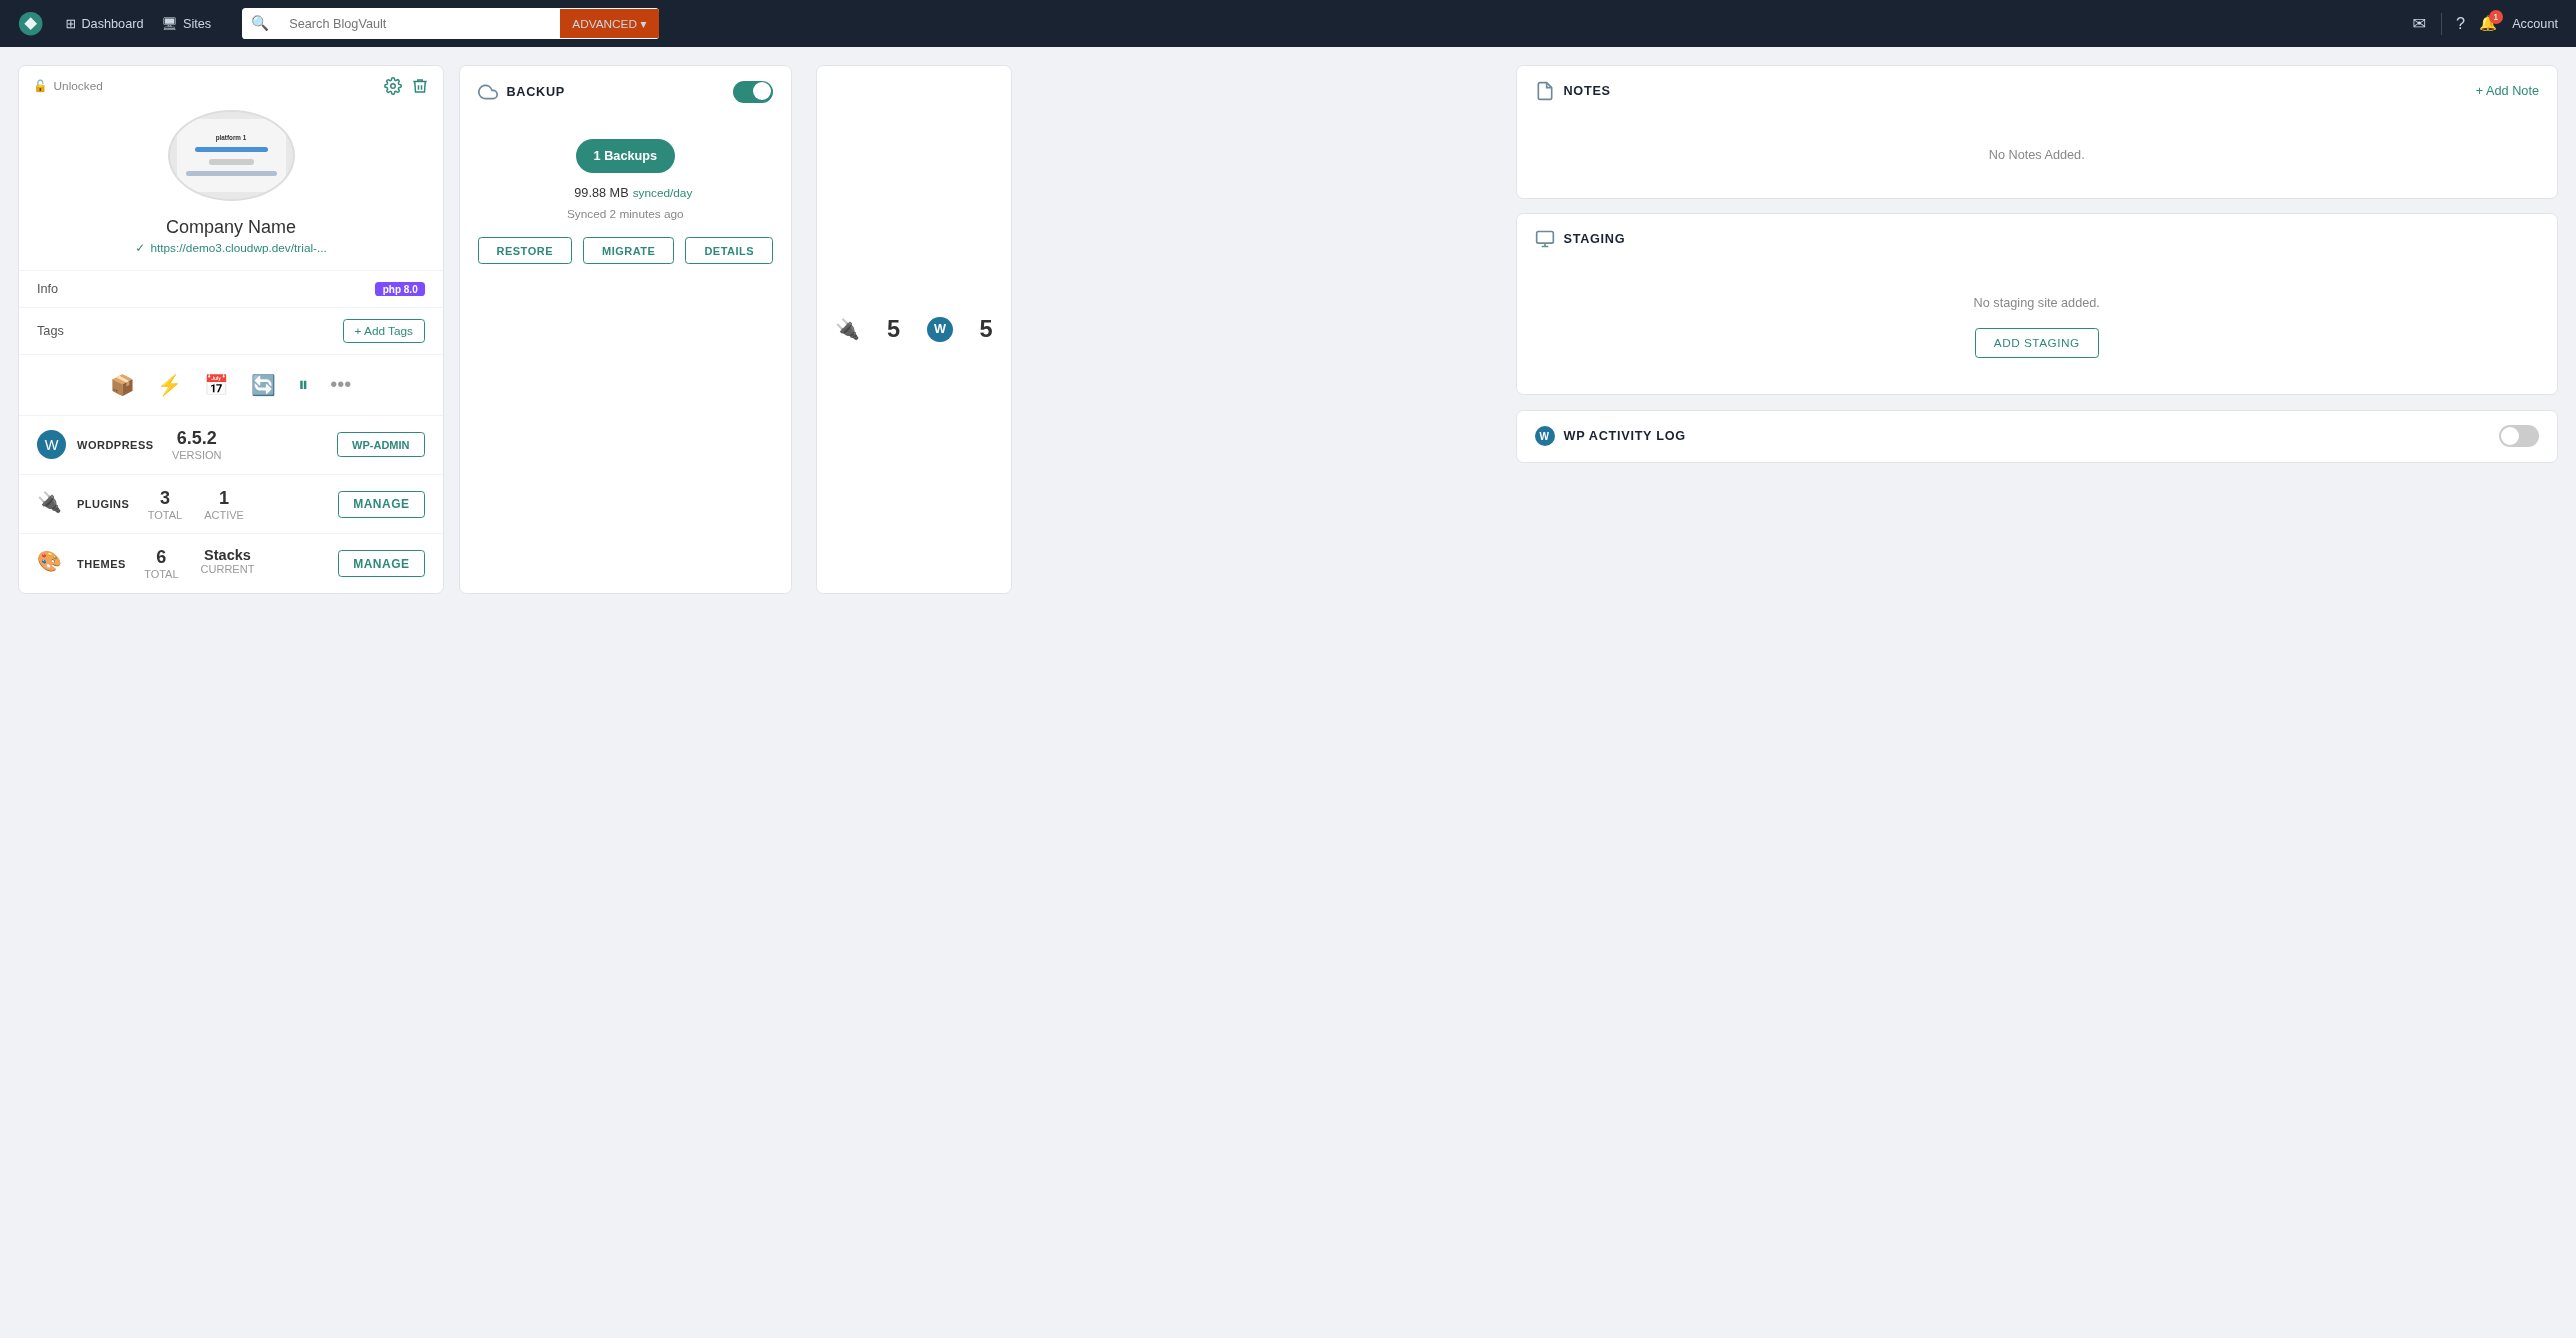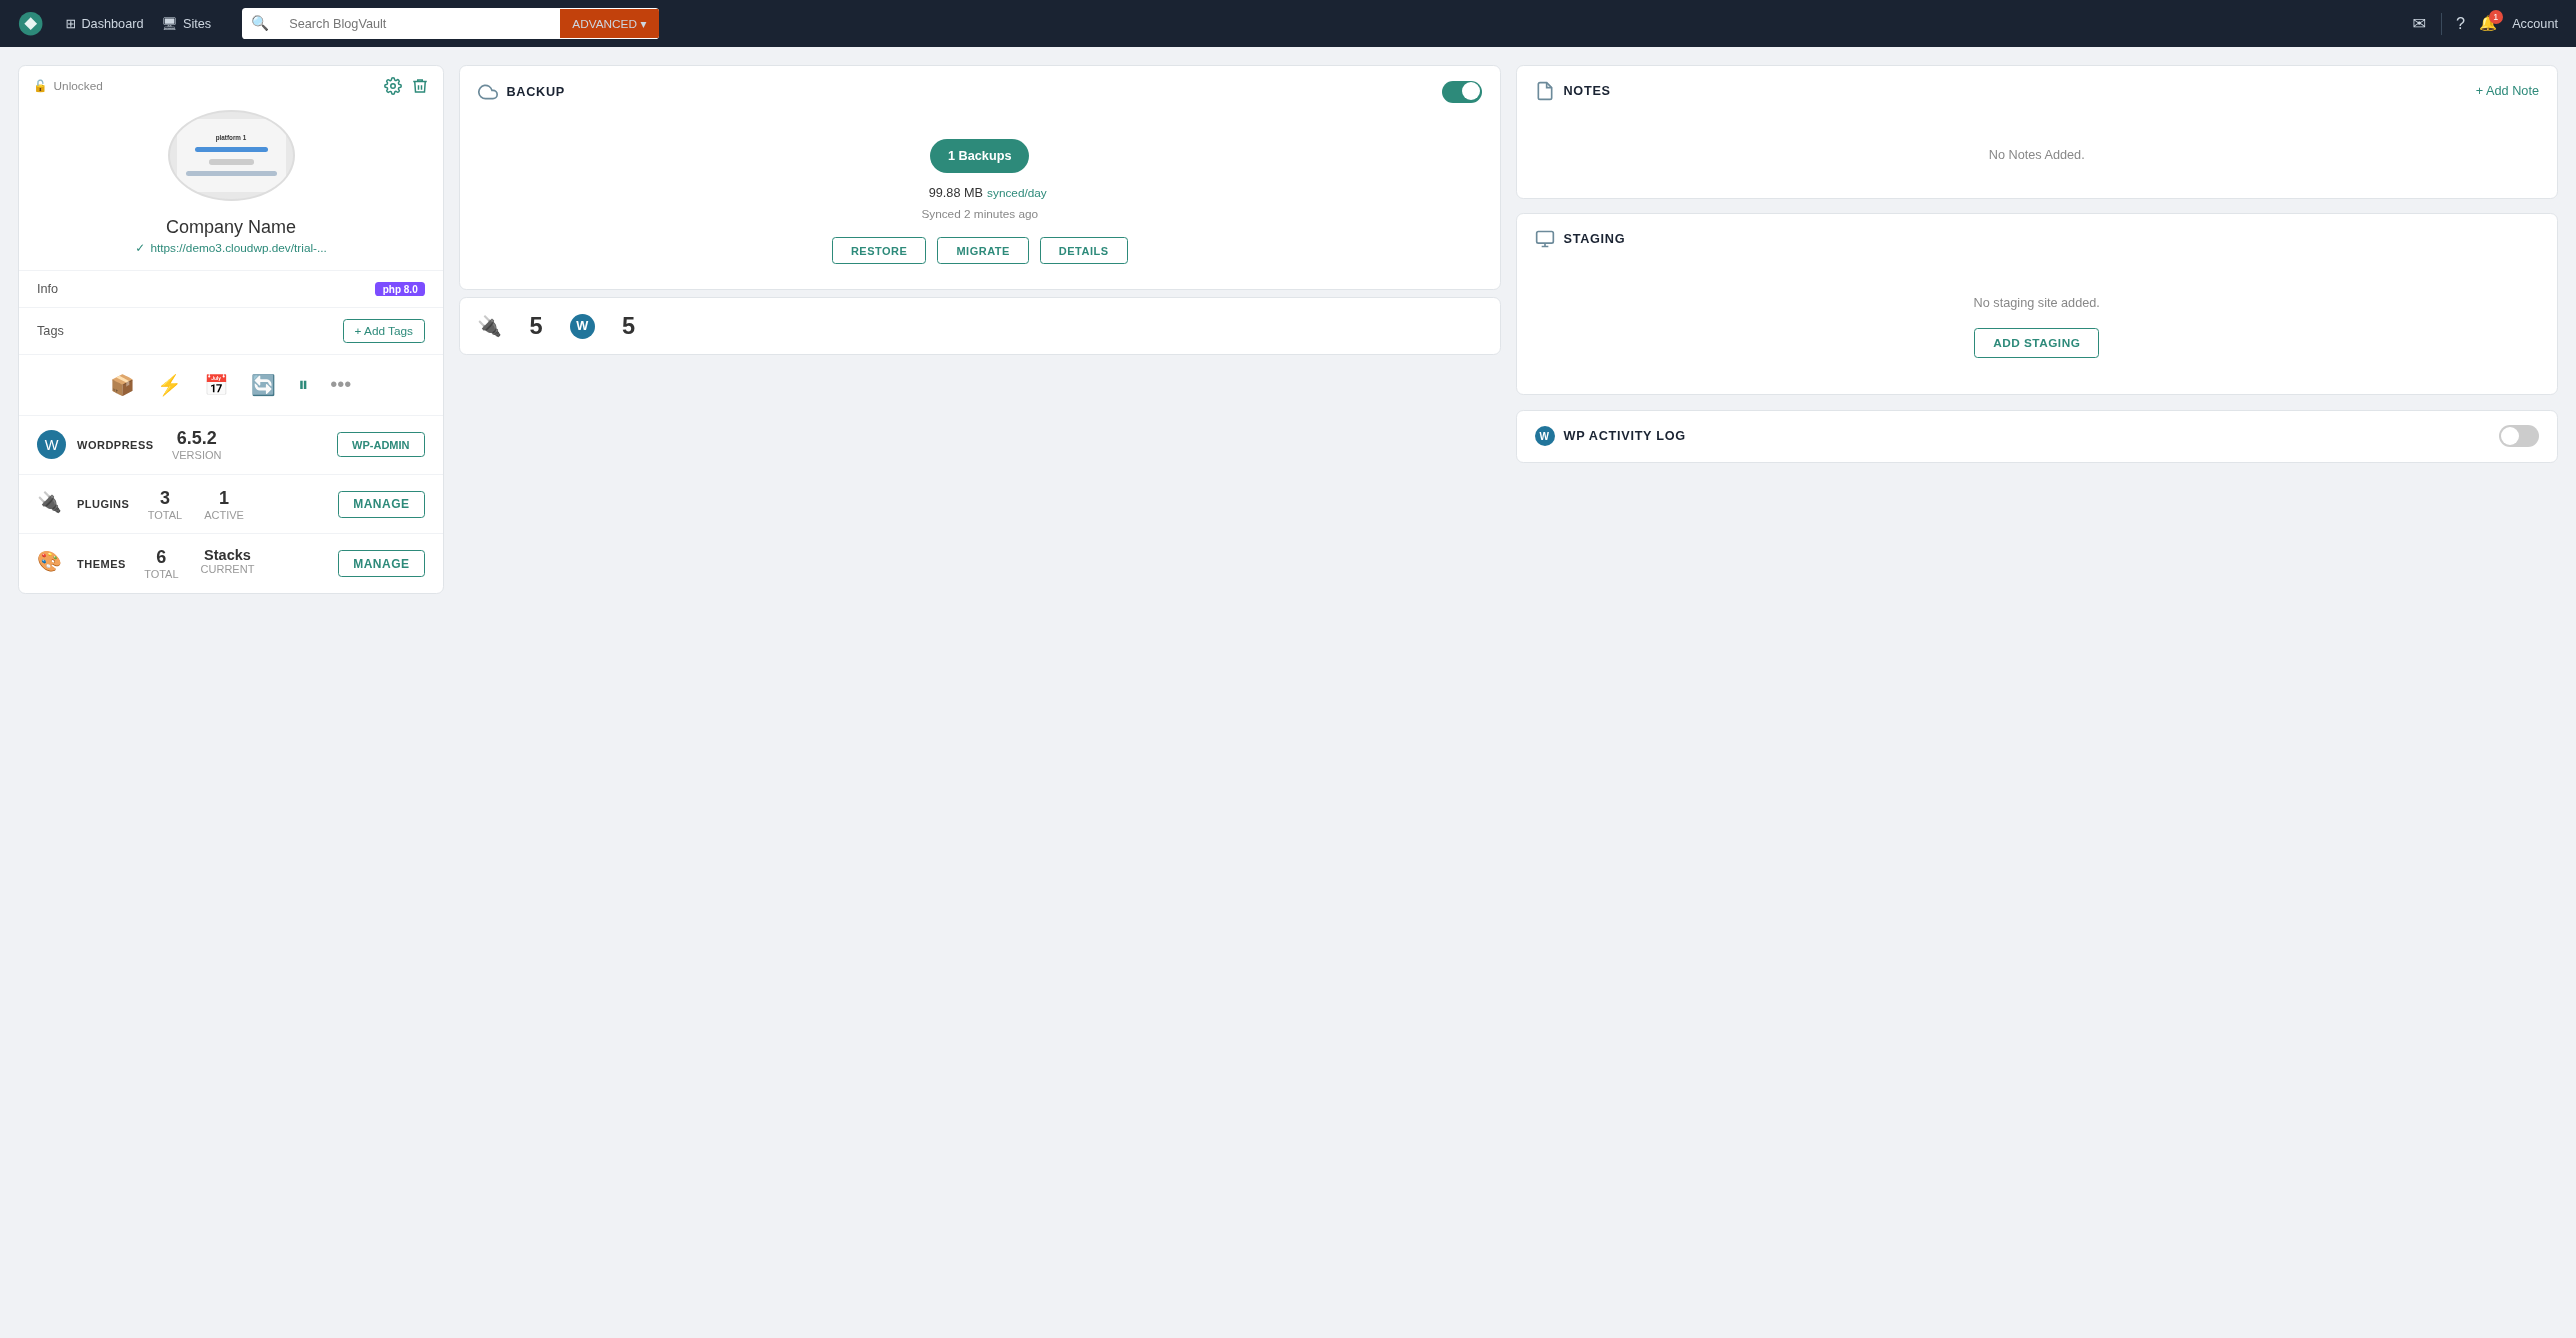--- a/index.html
+++ b/index.html
@@ -141,21 +141,21 @@
       background: none; padding: 5.4px 14.5px; border-radius: 3.6px;
       font-size: 12px; font-weight: 600; cursor: pointer; letter-spacing: 0.5px;
     }
     .wp-admin-btn {
       margin-left: auto; border: 0.9px solid #2d8a7a; color: #2d8a7a;
       background: none; padding: 5.4px 14.5px; border-radius: 3.6px;
       font-size: 11px; font-weight: 600; cursor: pointer;
     }
 
     
-    .center-col { grid-column: 2; display: flex; flex-direction: column; gap: 7px; }
+    .center-col { grid-column: 2; display: flex; flex-direction: row; gap: 24px; }
     .right-col { grid-column: 3; display: flex; flex-direction: column; gap: 14.5px; }
 
     .panel-header {
       display: flex; align-items: center; justify-content: space-between;
       padding: 14.5px 18px 11px;
     }
     .panel-title {
       font-size: 12.7px; font-weight: 700; letter-spacing: 0.7px; color: #1a2332;
       display: flex; align-items: center; gap: 9px;
     }
@@ -203,21 +203,21 @@
 
     
     .notes-body { padding: 36px 18px; text-align: center; color: #888; font-size: 12.7px; }
     .add-note-btn { color: #2d8a7a; background: none; border: none; font-size: 12.7px; cursor: pointer; display: flex; align-items: center; gap: 3.6px; }
 
     
     .staging-body { padding: 36px 18px; text-align: center; color: #888; font-size: 12.7px; }
     .add-staging-btn {
       border: 0.9px solid #2d8a7a; color: #2d8a7a; background: none;
       padding: 7.3px 18px; border-radius: 3.6px; font-size: 11.8px;
-      font-weight: 700; cursor: pointer; margin: 18px auto 0; display: block;
+      font-weight: 400; cursor: pointer; margin: 18px auto 0; display: block;
       letter-spacing: 0.5px;
     }
 
     
     .bottom-strip {
       grid-column: 2; background: #fff; border-radius: 7.3px;
       border: 0.9px solid #e0e4e8; padding: 14.5px 18px;
       display: flex; align-items: center; gap: 27px;
     }
     .strip-item { display: flex; flex-direction: column; align-items: center; }

